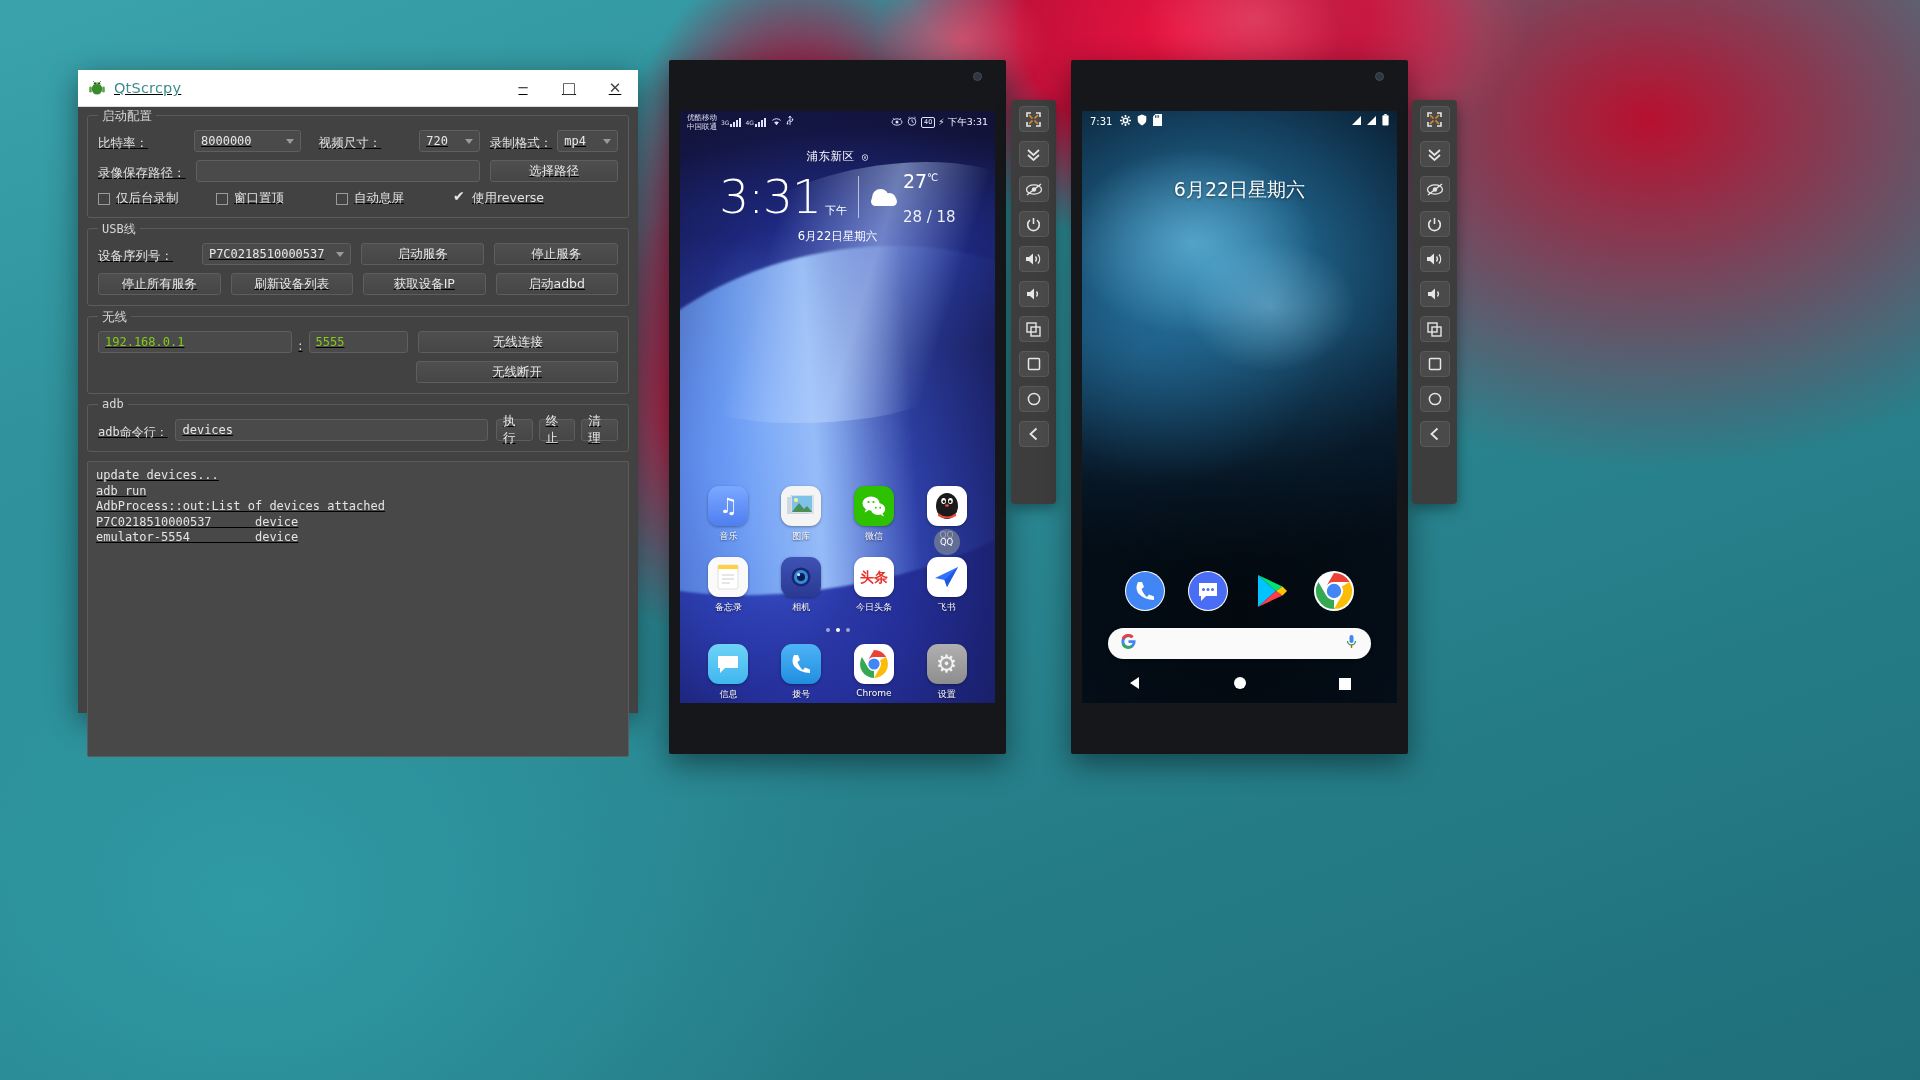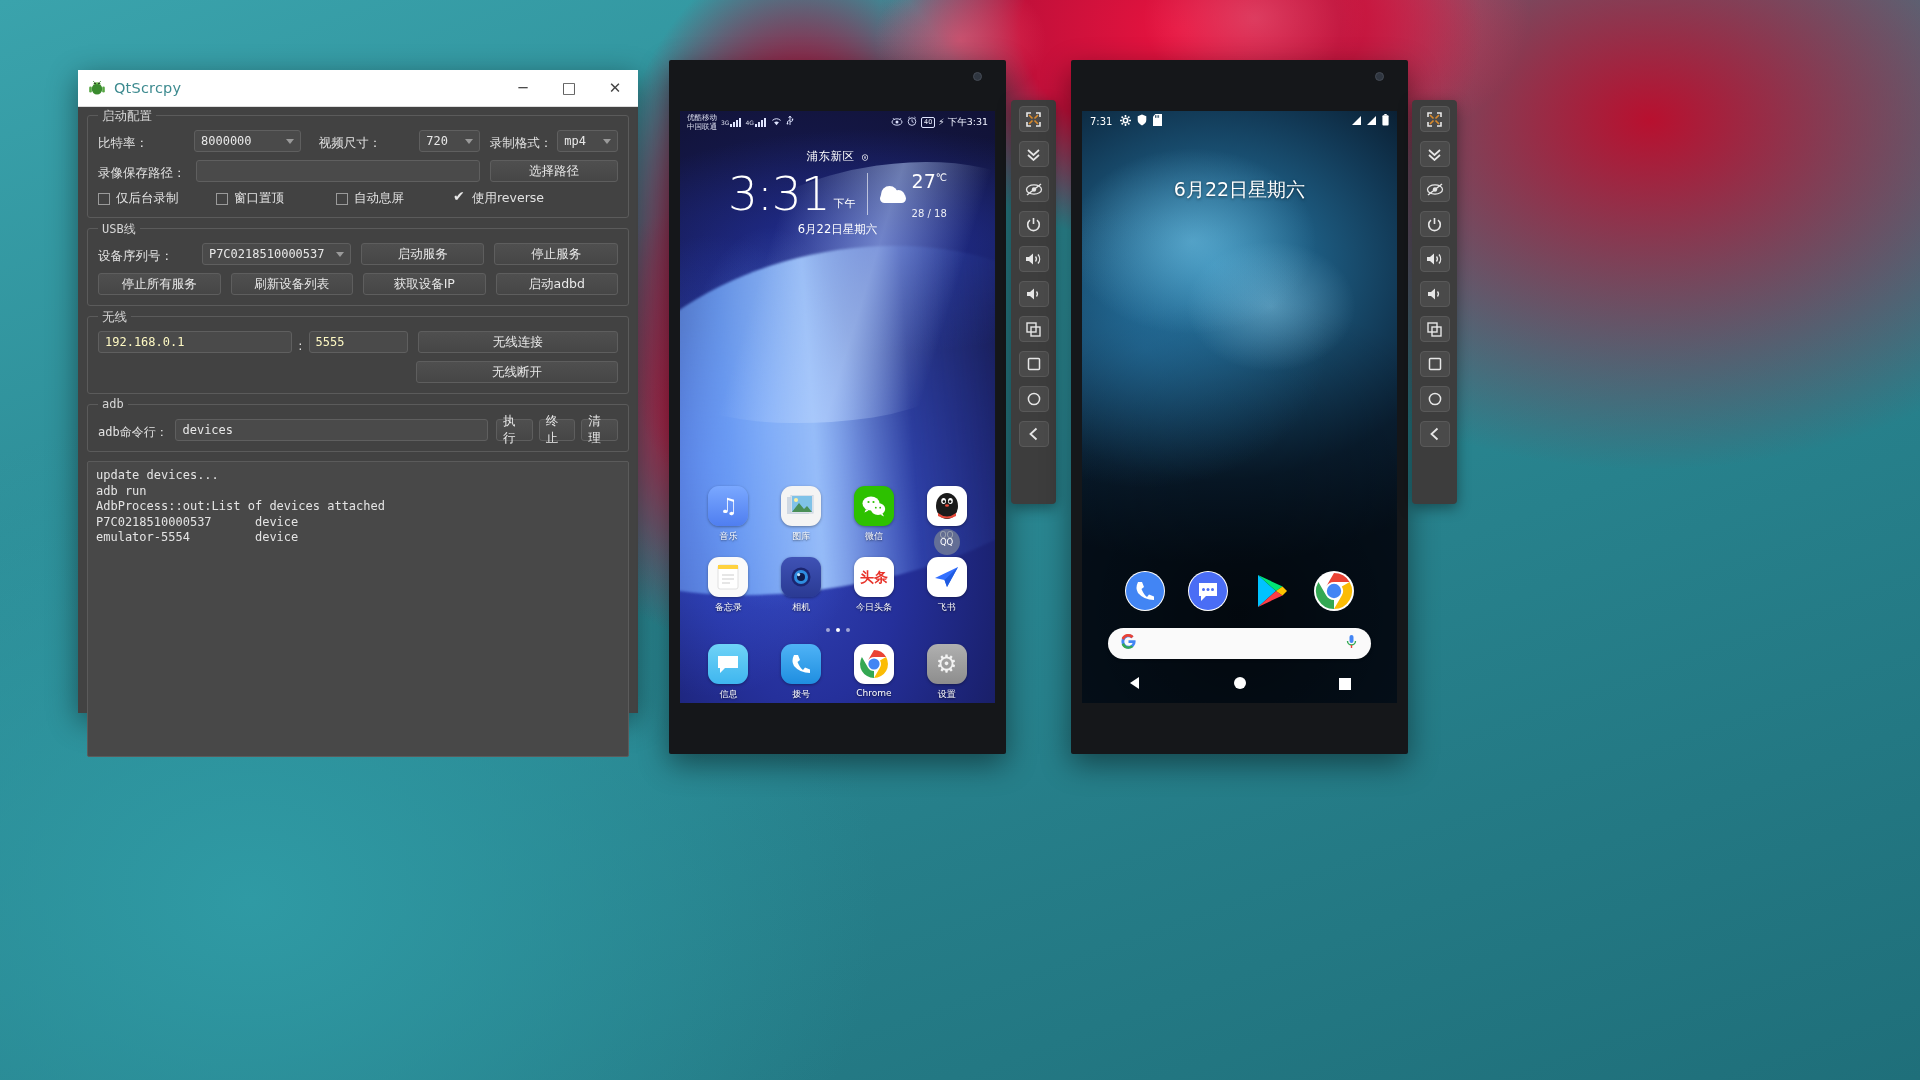--- a/index.html
+++ b/index.html
@@ -29,20 +29,21 @@
       radial-gradient(ellipse 160px 120px at 1255px 18px, rgba(255,255,255,.18), rgba(255,255,255,0) 70%),
       radial-gradient(ellipse 120px 90px at 960px 40px, rgba(255,90,120,.55), rgba(255,90,120,0) 72%);
   }
 
   
   #qtscrcpy {
     position: absolute; left: 78px; top: 70px;
     width: 560px; height: 643px;
     background: #424242;
     box-shadow: 0 8px 28px rgba(0,0,0,.45);
+    text-decoration: underline;
   }
   .titlebar {
     height: 37px; background: #ffffff;
     display: flex; align-items: center;
     padding-left: 10px;
     border-bottom: 1px solid #ddd;
   }
   .tb-icon { width: 18px; height: 18px; position: relative; margin-right: 8px; }
   .tb-title { font-size: 14.5px; color: #3e8b90; font-family: "DejaVu Sans", sans-serif; letter-spacing: .2px; }
   .tb-spacer { flex: 1; }
@@ -89,21 +90,21 @@
   }
   .combo { position: relative; padding-right: 20px; background: #4a4a4a; }
   .combo .caret {
     position: absolute; right: 6px; top: 50%;
     width: 0; height: 0; margin-top: -2px;
     border-left: 4px solid transparent;
     border-right: 4px solid transparent;
     border-top: 5px solid #9a9a9a;
   }
   .qinput { background: #4a4a4a; }
-  .qinput.placeholder { color: #fef9c3; }
+  .qinput.placeholder { color: #84cc16; }
   .qbtn {
     background: linear-gradient(#4f4f4f, #464646);
     justify-content: center;
     font-family: "DejaVu Sans", sans-serif;
     font-size: 12.5px;
     border: 1px solid #5e5e5e;
     cursor: default;
   }
 
   
@@ -206,21 +207,21 @@
   .sg-wx { text-align: left; display: flex; align-items: center; }
   .sg-cloud {
     width: 28px; height: 18px; position: relative; margin-right: 5px;
   }
   .sg-cloud::before, .sg-cloud::after { content: ""; position: absolute; background: #fff; border-radius: 50%; }
   .sg-cloud::before { width: 17px; height: 17px; left: 2px; top: 1px; }
   .sg-cloud::after { width: 13px; height: 13px; left: 13px; top: 5px; }
   .sg-cloud i { position: absolute; left: 1px; bottom: 0; width: 26px; height: 9px; background: #fff; border-radius: 6px; }
   .sg-temp { font-size: 19px; line-height: 19px; }
   .sg-temp sup { font-size: 10px; }
-  .sg-hl { font-size: 10px; opacity: .9; margin-top: 16px; }
+  .sg-hl { font-size: 15px; opacity: .9; margin-top: 16px; }
   .sg-date { font-size: 11.5px; margin-top: 3px; }
 
   .sg-grid { position: absolute; left: 0; right: 0; top: 375px; }
   .sg-rowapps { display: flex; justify-content: space-around; padding: 0 12px; margin-bottom: 14px; }
   .appcell { width: 56px; text-align: center; position: relative; }
   .appicon {
     width: 40px; height: 40px; margin: 0 auto 4px auto;
     border-radius: 11px; position: relative;
     display: flex; align-items: center; justify-content: center;
     font-size: 20px; color: #fff;

